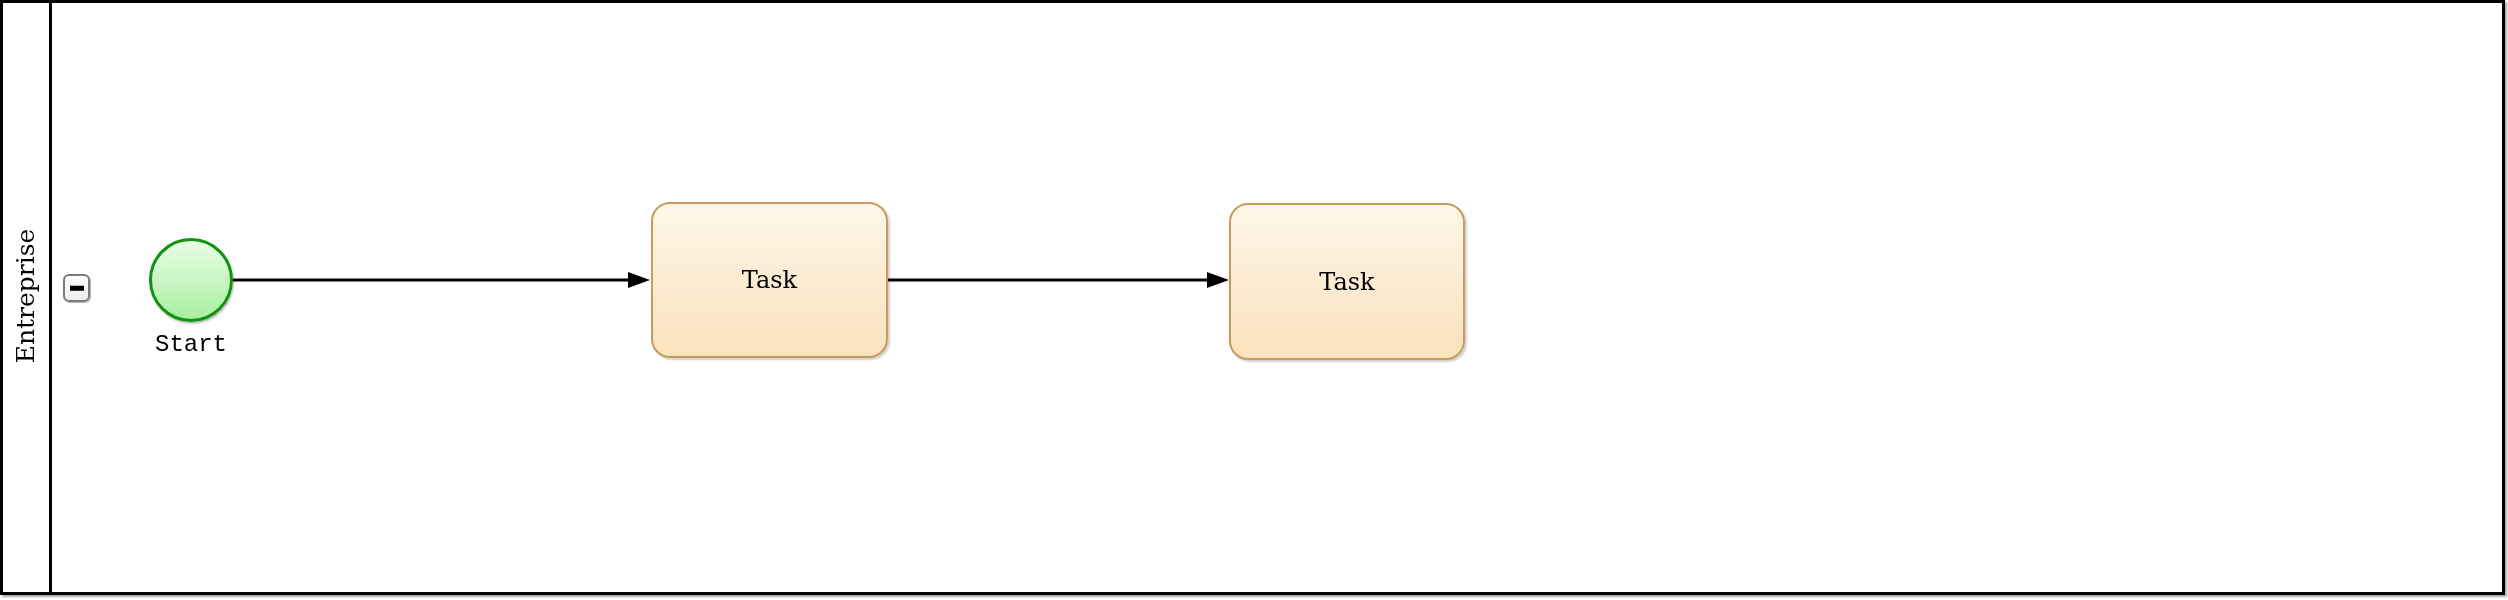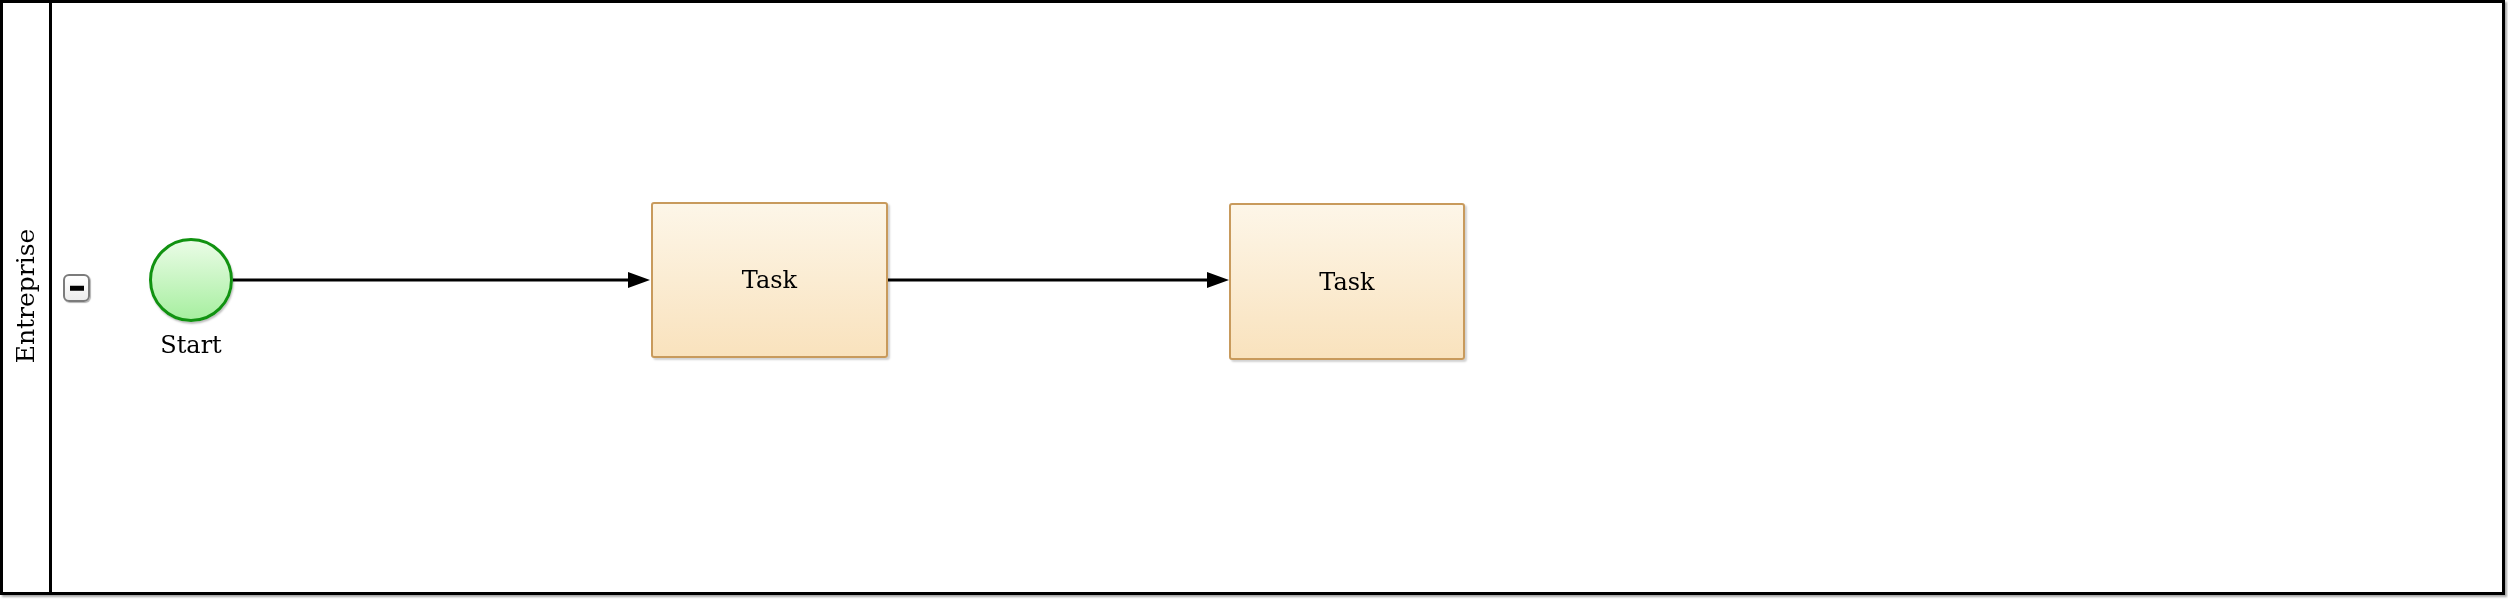--- a/index.html
+++ b/index.html
@@ -81,28 +81,29 @@
     background: linear-gradient(#eafce6, #a7efa0);
     box-shadow: 1px 2px 2px rgba(0,0,0,0.25);
   }
   .start-label {
     position: absolute;
     left: 129px; top: 331px;
     width: 124px;
     text-align: center;
     font-size: 24px;
     line-height: 1.2;
+    font-family: Liberation Mono, monospace;
   }
 
   
   .task {
     position: absolute;
     box-sizing: border-box;
     border: 2.5px solid #c89a5c;
-    border-radius: 3px;
+    border-radius: 19px;
     background: linear-gradient(#fdf6e8, #f9e2bd);
     box-shadow: 2px 2px 2px rgba(0,0,0,0.18);
     display: flex;
     align-items: center;
     justify-content: center;
     font-size: 24px;
   }
   .task-1 { left: 651px; top: 202px; width: 237px; height: 156px; }
   .task-2 { left: 1229px; top: 203px; width: 236px; height: 157px; }
 

